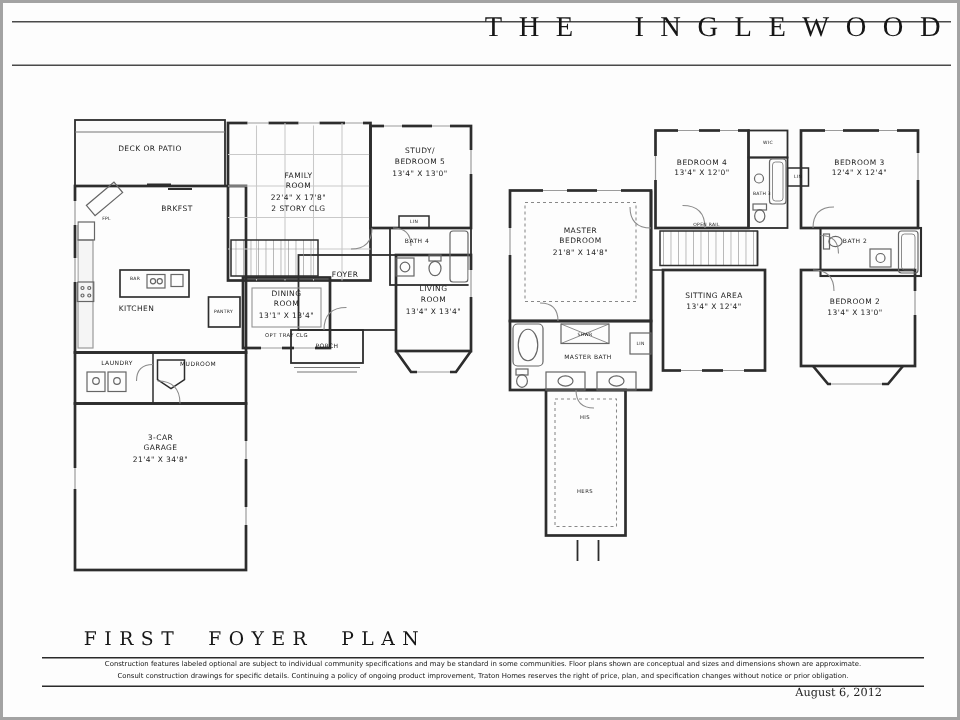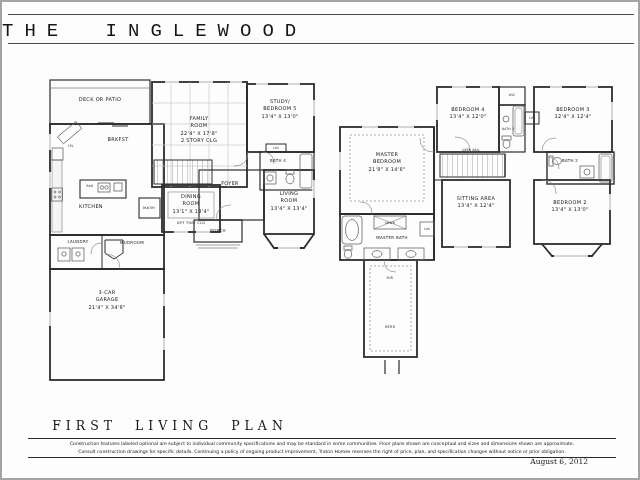--- a/index.html
+++ b/index.html
@@ -1,21 +1,21 @@
 <!DOCTYPE html>
 <html><head>
 <meta charset="utf-8">
 <style>
   html,body{margin:0;padding:0;background:#e9e9e9;}
   .canvas{position:relative;width:640px;height:480px;background:#fdfdfd;
     border:2px solid #a3a3a3;box-sizing:border-box;overflow:hidden;
     font-family:"DejaVu Sans", sans-serif;color:#1f1f1f;}
   .rule{position:absolute;left:6px;width:626px;border-top:1px solid #4a4a4a;height:0;}
-  .main-title{position:absolute;top:18px;left:0;width:100%;text-align:left;
-    font-family:Liberation Mono, monospace;font-size:19px;letter-spacing:11px;word-spacing:14px;
+  .main-title{position:absolute;top:6px;left:0;width:100%;text-align:right;
+    font-family:Liberation Serif, serif;font-size:19px;letter-spacing:11px;word-spacing:14px;
     color:#161616;}
   .floor-title{position:absolute;top:416px;transform:translateX(-50%);
     font-family:"DejaVu Serif", serif;font-size:12.5px;letter-spacing:5px;word-spacing:9px;
     color:#161616;white-space:nowrap;}
   .plan-svg{position:absolute;left:0;top:0;}
   .lbl{position:absolute;transform:translate(-50%,-50%);font-size:5px;line-height:1.45;
     letter-spacing:.3px;text-align:center;white-space:pre-line;color:#1c1c1c;}
   .sm{font-size:4px;}
   .xs{font-size:3.5px;}
   .xxs{font-size:3px;letter-spacing:.2px;}
@@ -238,21 +238,21 @@
   <span class="lbl" style="left:474px;top:200px">SITTING AREA
 13'4" X 12'4"</span>
   <span class="lbl" style="left:568px;top:204px">BEDROOM 2
 13'4" X 13'0"</span>
   <span class="lbl sm" style="left:390px;top:236px">MASTER BATH</span>
   <span class="lbl xxs" style="left:388px;top:221px">SHWR</span>
   <span class="lbl xxs" style="left:425px;top:227px">LIN</span>
   <span class="lbl xs" style="left:388px;top:277px">HIS</span>
   <span class="lbl xs" style="left:388px;top:326px">HERS</span>
 
-  <div class="floor-title" style="left:168px">FIRST LIVING PLAN</div>
+  <div class="floor-title" style="left:168px">FIRST FOYER PLAN</div>
 
   <div class="disclaimer">
     <div>Construction features labeled optional are subject to individual community specifications and may be standard in some communities. Floor plans shown are conceptual and sizes and dimensions shown are approximate.</div>
     <div>Consult construction drawings for specific details. Continuing a policy of ongoing product improvement, Traton Homes reserves the right of price, plan, and specification changes without notice or prior obligation.</div>
   </div>
   <div class="date">August 6, 2012</div>
 
 </div>
 
 </body></html>

